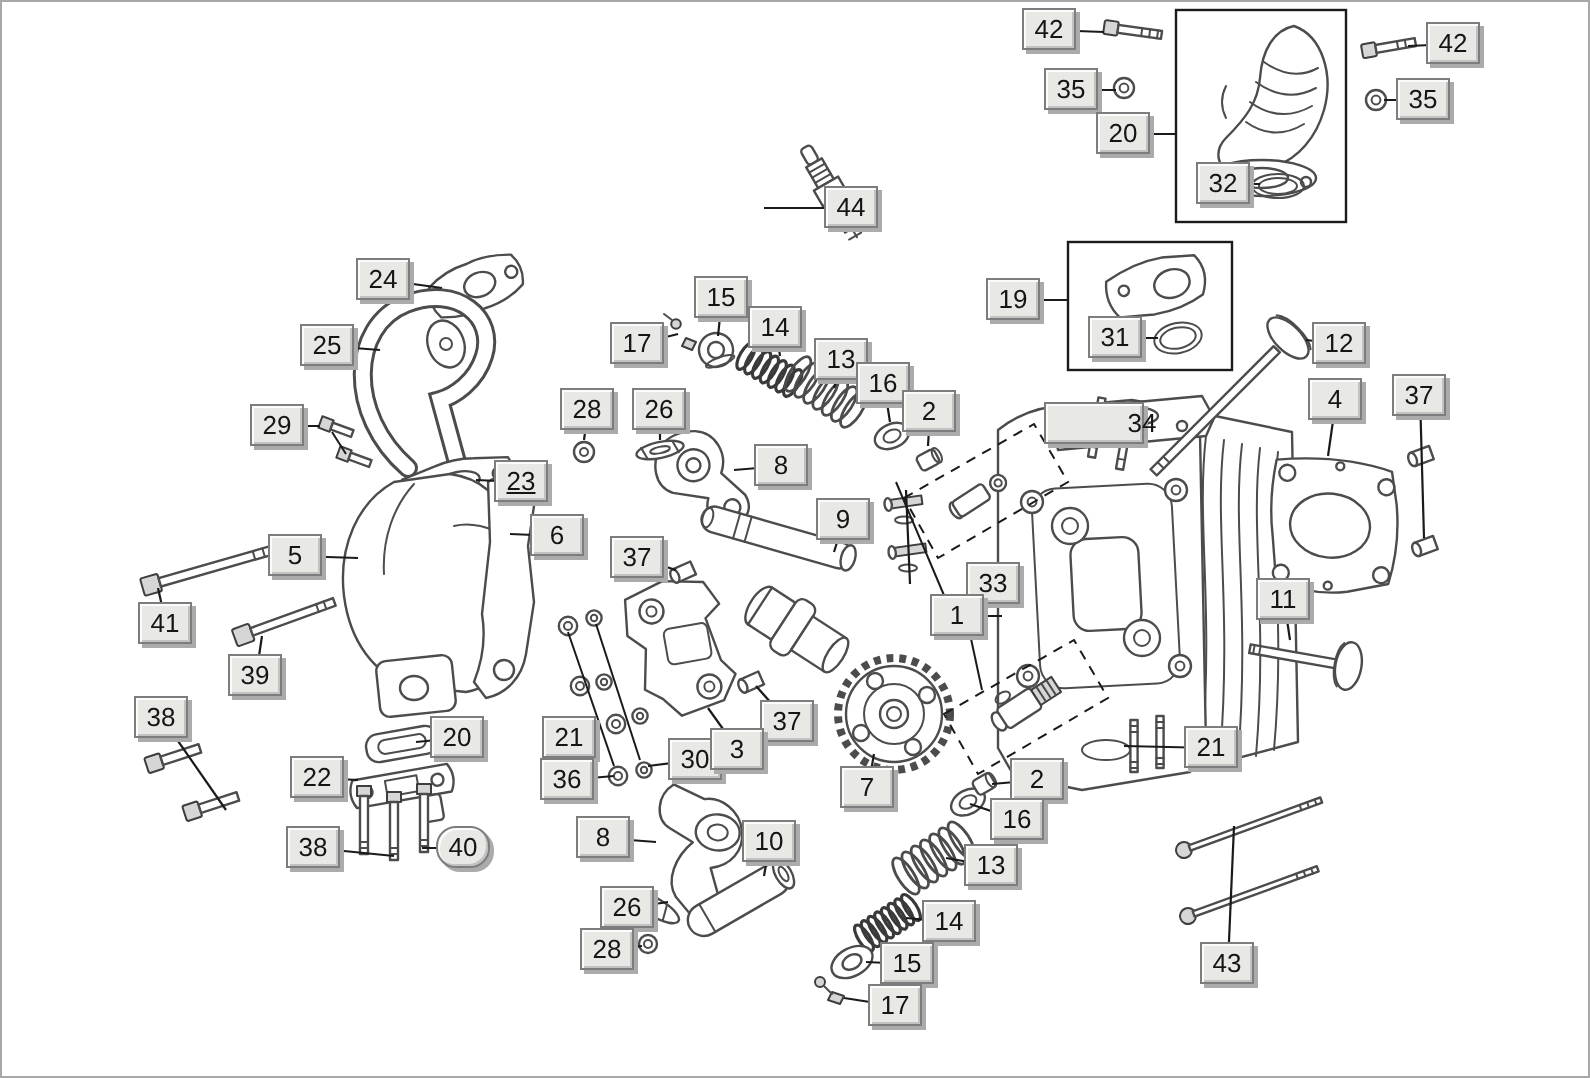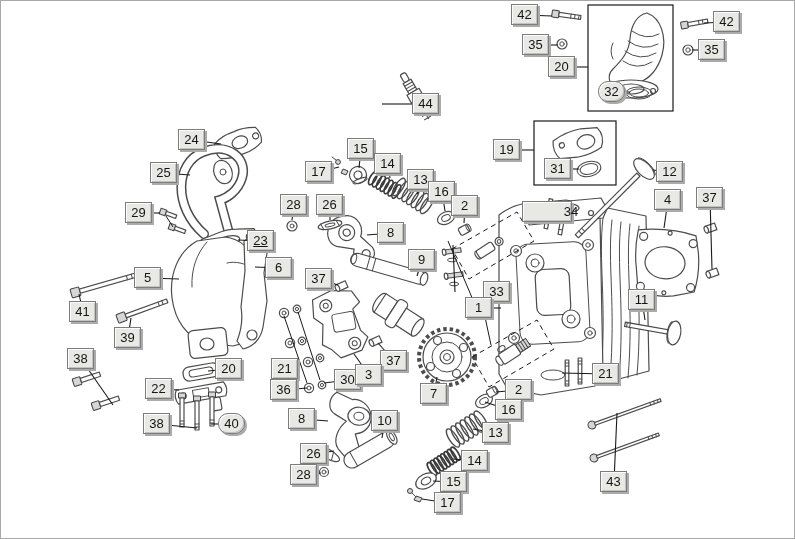--- a/index.html
+++ b/index.html
@@ -584,21 +584,21 @@
       <line x1="303" y1="474" x2="320" y2="472" stroke="#1a1a1a" stroke-width="1.1"></line>
       <line x1="453" y1="481" x2="432" y2="480" stroke="#1a1a1a" stroke-width="1.1"></line>
       <line x1="613" y1="481" x2="616" y2="412" stroke="#1a1a1a" stroke-width="1.1"></line>
       <line x1="447" y1="502" x2="421" y2="498" stroke="#1a1a1a" stroke-width="1.1"></line>
     </svg>
 
   <div id="callouts">
       <div class="callout" style="left: 524px; top: 14px;">42</div>
       <div class="callout" style="left: 535px; top: 44px;">35</div>
       <div class="callout" style="left: 561px; top: 66px;">20</div>
-      <div class="callout" style="left: 611px; top: 91px; border-radius: 10px;">32</div>
+      <div class="callout" style="left: 611px; top: 91px;">32</div>
       <div class="callout" style="left: 726px; top: 21px;">42</div>
       <div class="callout" style="left: 711px; top: 49px;">35</div>
       <div class="callout" style="left: 381px; top: 103px; margin-left: 30px;">44</div>
       <div class="callout" style="left: 191px; top: 139px;">24</div>
       <div class="callout" style="left: 506px; top: 149px;">19</div>
       <div class="callout" style="left: 360px; top: 148px;">15</div>
       <div class="callout" style="left: 557px; top: 168px;">31</div>
       <div class="callout" style="left: 669px; top: 171px;">12</div>
       <div class="callout" style="left: 163px; top: 172px;">25</div>
       <div class="callout" style="left: 318px; top: 171px;">17</div>

